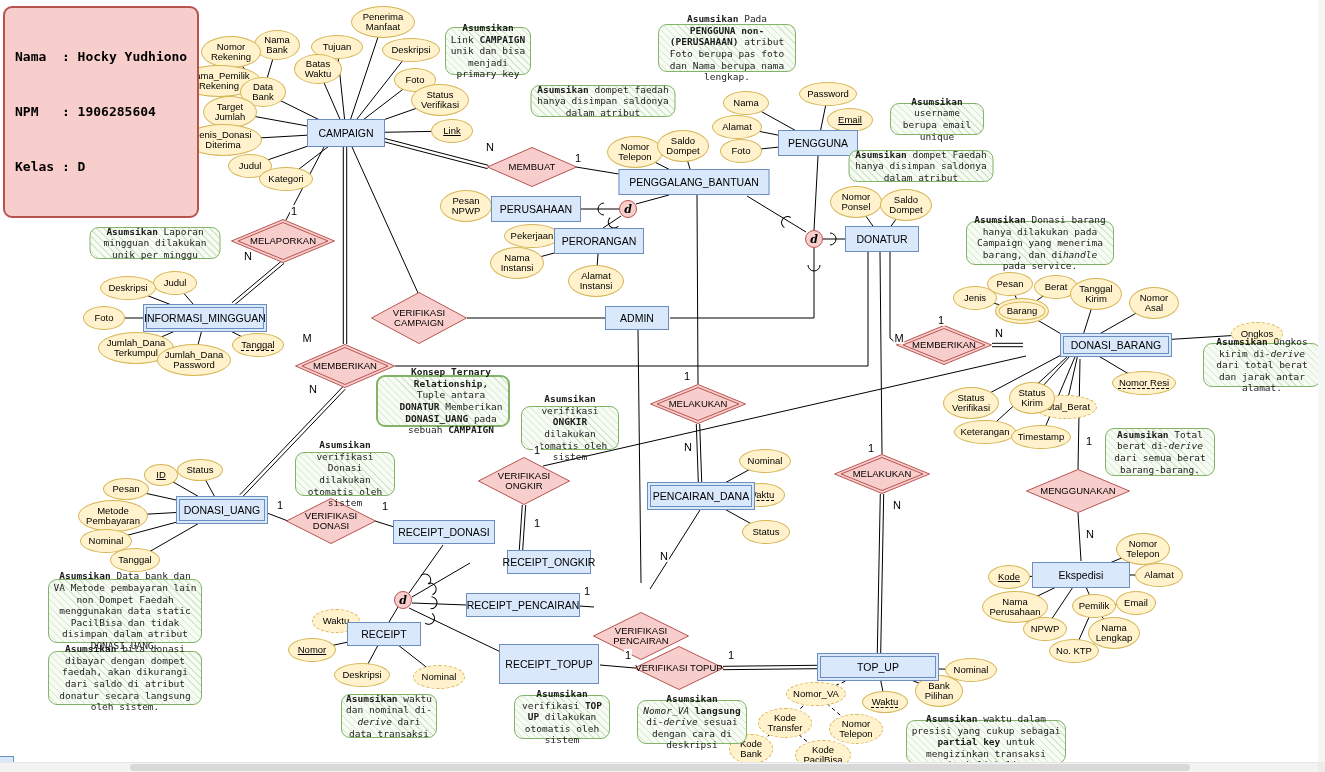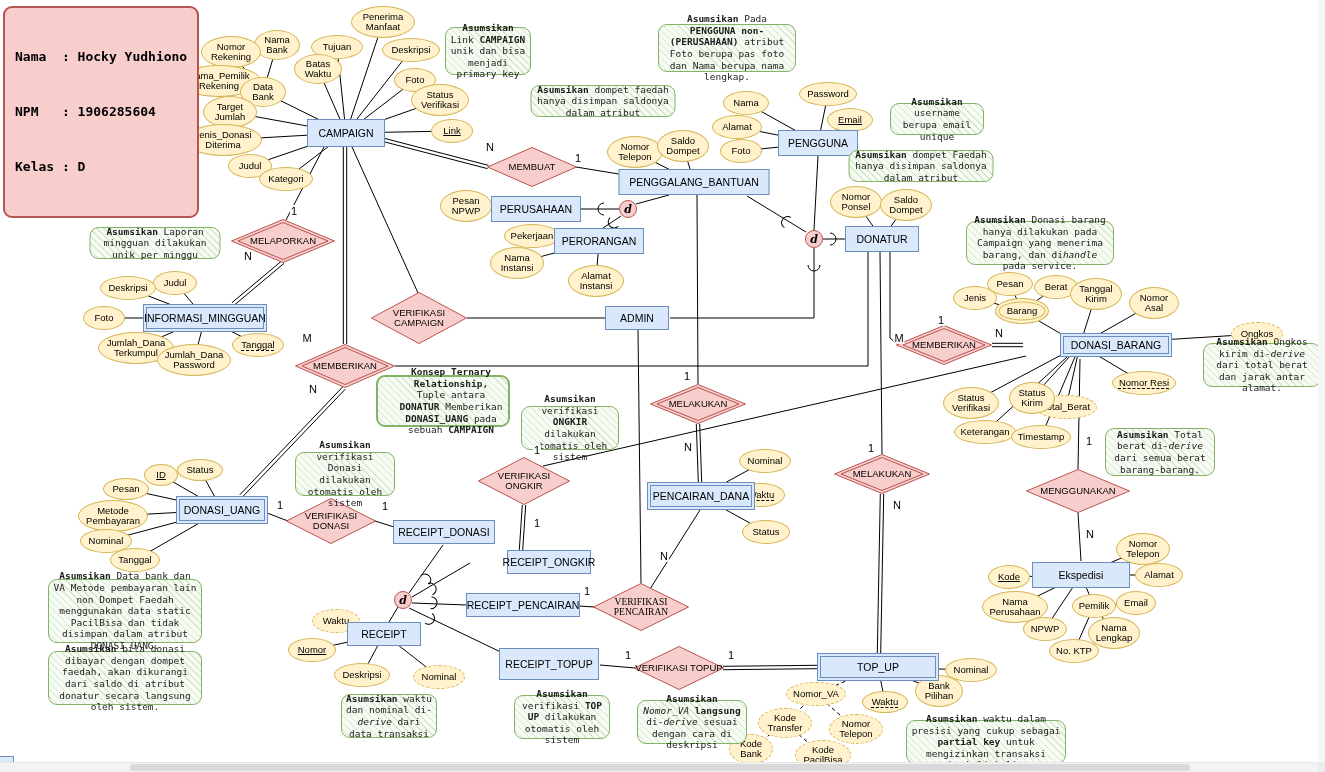--- a/index.html
+++ b/index.html
@@ -227,21 +227,21 @@
     </div>
     <div class="entity" style="left: 444px; top: 532px; width: 102px; height: 24px;">
       <span>RECEIPT_DONASI</span>
     </div>
     <div class="entity" style="left: 521px; top: 562px; width: 84px; height: 24px; margin-left: 28px;">
       <span>RECEIPT_ONGKIR</span>
     </div>
     <div class="entity" style="left: 523px; top: 605px; width: 114px; height: 24px;">
       <span>RECEIPT_PENCAIRAN</span>
     </div>
-    <div class="entity" style="left: 549px; top: 664px; width: 100px; height: 32px;">
+    <div class="entity" style="left: 549px; top: 664px; width: 100px; height: 40px;">
       <span>RECEIPT_TOPUP</span>
     </div>
     <div class="entity" style="left: 384px; top: 634px; width: 74px; height: 24px;">
       <span>RECEIPT</span>
     </div>
     <div class="entity weak" style="left: 701px; top: 496px; width: 108px; height: 28px;">
       <span>PENCAIRAN_DANA</span>
     </div>
     <div class="entity weak" style="left: 878px; top: 667px; width: 122px; height: 28px;">
       <span>TOP_UP</span>
@@ -301,21 +301,21 @@
         <polygon points="46,0.5 91.5,24 46,47.5 0.5,24" class="dia"></polygon>
       </svg>
       <span>VERIFIKASI ONGKIR</span>
     </div>
     <div class="rel" style="left: 331px; top: 521px; width: 90px; height: 46px;">
       <svg width="90" height="46">
         <polygon points="45,0.5 89.5,23 45,45.5 0.5,23" class="dia"></polygon>
       </svg>
       <span>VERIFIKASI DONASI</span>
     </div>
-    <div class="rel" style="left: 641px; top: 607px; width: 96px; height: 48px; font-family: Liberation Serif, serif;">
+    <div class="rel" style="left: 641px; top: 636px; width: 96px; height: 48px;">
       <svg width="96" height="48">
         <polygon points="48,0.5 95.5,24 48,47.5 0.5,24" class="dia"></polygon>
       </svg>
       <span>VERIFIKASI PENCAIRAN</span>
     </div>
     <div class="rel" style="left: 679px; top: 668px; width: 90px; height: 44px;">
       <svg width="90" height="44">
         <polygon points="45,0.5 89.5,22 45,43.5 0.5,22" class="dia"></polygon>
       </svg>
       <span>VERIFIKASI TOPUP</span>

